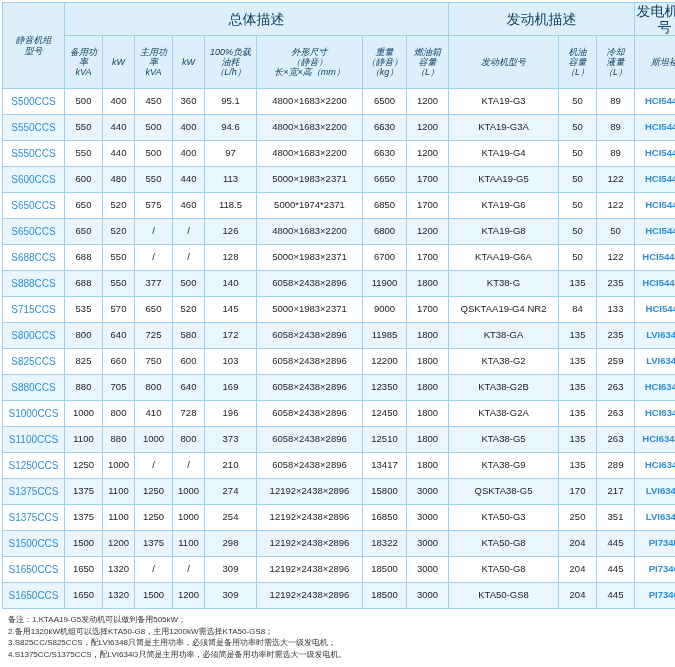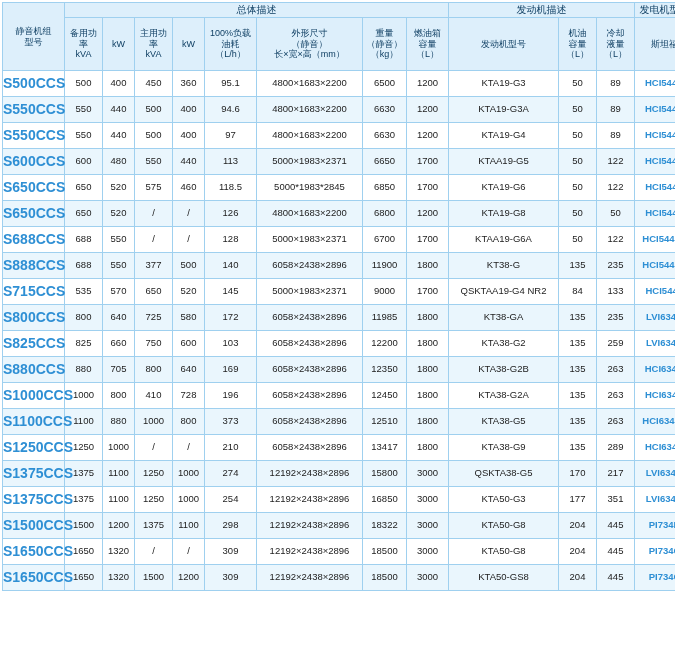--- a/index.html
+++ b/index.html
@@ -35,42 +35,43 @@
     line-height: 1.15;
   }
   thead th {
     background: #ddeffb;
     color: #0f3f63;
     font-weight: normal;
     font-size: 9px;
   }
   thead th.grp {
     height: 14px;
-    font-size: 10px;
+    font-size: 14px;
   }
   thead th.sub {
     height: 50px;
     padding: 1px 1px;
+    font-style: italic;
   }
   thead th .l1 { display:block; }
   thead th .l2 { display:block; }
   thead th .l3 { display:block;text-align:center; }
   tbody td {
     height: 25px;
     font-size: 9.5px;
     color: #222;
     background: #ffffff;
   }
   tbody tr.alt td {
     background: #eaf6fd;
   }
   tbody td.model {
     color: #2e8fd4;
-    font-weight: bold;
-    font-size: 14px;
+    font-weight: normal;
+    font-size: 10px;
   }
   tbody td.gen {
     color: #2e8fd4;
     font-weight: bold;
     font-size: 9.5px;
   }
   .notes {
     margin-top: 5px;
     padding-left: 6px;
     font-size: 8px;
@@ -236,21 +237,21 @@
           <td>122</td>
           <td class="gen">HCI544D</td>
         </tr>
         <tr>
           <td class="model">S650CCS</td>
           <td>650</td>
           <td>520</td>
           <td>575</td>
           <td>460</td>
           <td>118.5</td>
-          <td>5000*1983*2845</td>
+          <td>5000*1974*2371</td>
           <td>6850</td>
           <td>1700</td>
           <td>KTA19-G6</td>
           <td>50</td>
           <td>122</td>
           <td class="gen">HCI544E</td>
         </tr>
         <tr class="alt">
           <td class="model">S650CCS</td>
           <td>650</td>
@@ -420,21 +421,21 @@
           <td class="model">S1375CCS</td>
           <td>1375</td>
           <td>1100</td>
           <td>1250</td>
           <td>1000</td>
           <td>254</td>
           <td>12192×2438×2896</td>
           <td>16850</td>
           <td>3000</td>
           <td>KTA50-G3</td>
-          <td>177</td>
+          <td>250</td>
           <td>351</td>
           <td class="gen">LVI634G</td>
         </tr>
         <tr class="alt">
           <td class="model">S1500CCS</td>
           <td>1500</td>
           <td>1200</td>
           <td>1375</td>
           <td>1100</td>
           <td>298</td>
@@ -472,13 +473,19 @@
           <td>18500</td>
           <td>3000</td>
           <td>KTA50-GS8</td>
           <td>204</td>
           <td>445</td>
           <td class="gen">PI734C</td>
         </tr>
       </tbody>
   </table>
 
+  <div class="notes">
+    <div>备注：1.KTAA19-G5发动机可以做到备用505kW；</div>
+    <div>2.备用1320kW机组可以选择KTA50-G8，主用1200kW需选择KTA50-GS8；</div>
+    <div>3.S825CC/S825CCS，配LVI6348只简是主用功率，必须简是备用功率时需选大一级发电机；</div>
+    <div>4.S1375CC/S1375CCS，配LVI634G只简是主用功率，必须简是备用功率时需选大一级发电机。</div>
+  </div>
 </div>
 
 </body></html>

